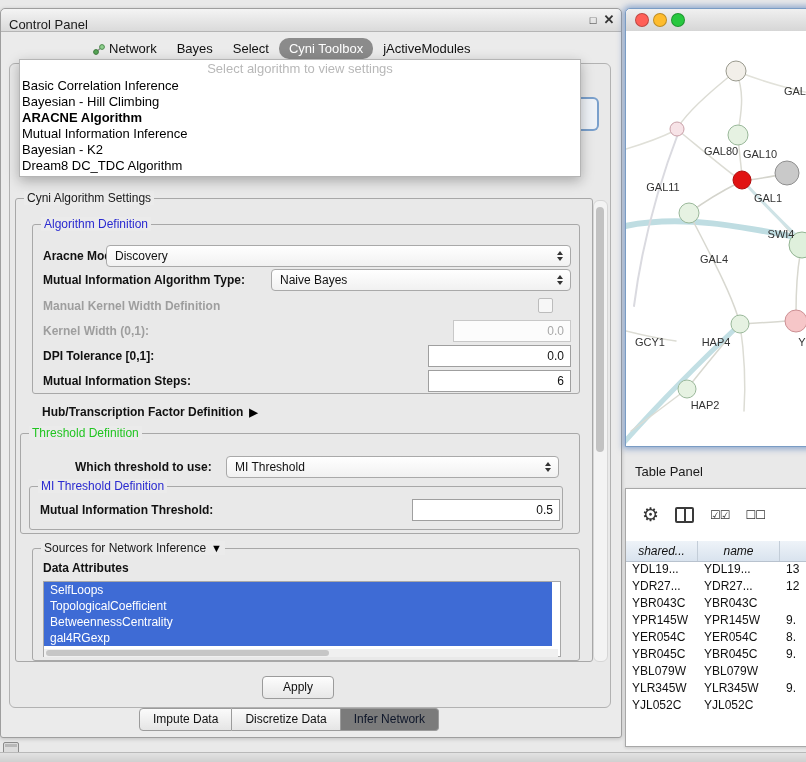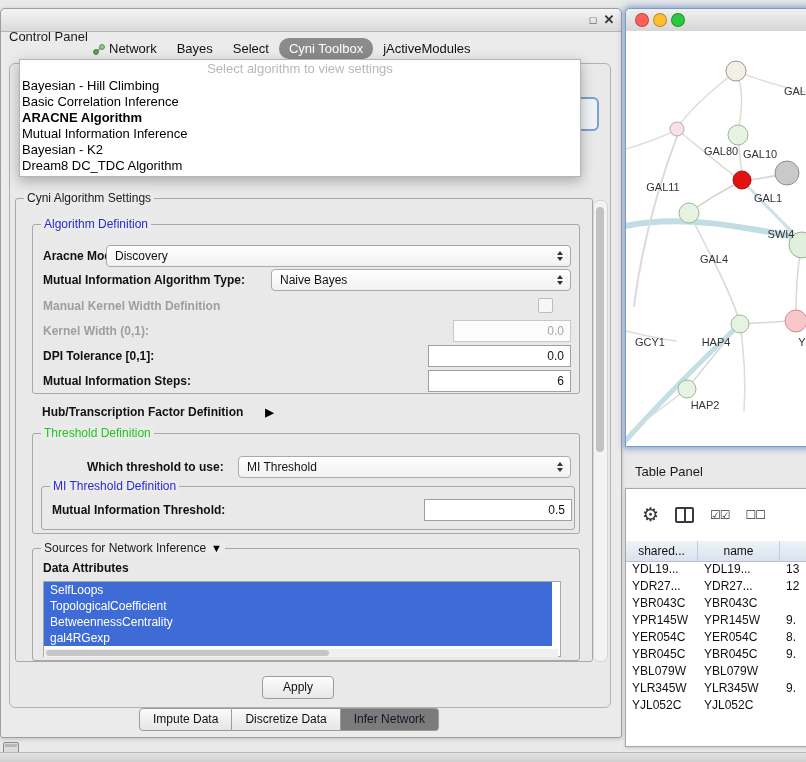--- a/index.html
+++ b/index.html
@@ -1,21 +1,21 @@
 <!DOCTYPE html>
 <html><head>
 <meta charset="utf-8">
 <style>
   html,body{margin:0;padding:0;background:#e9e9e9;font-family:"Liberation Sans",sans-serif;}
   #stage{position:relative;width:806px;height:762px;background:#e9e9e9;overflow:hidden;font-size:12px;color:#111;}
 
   
   .control-panel{position:absolute;left:0;top:8px;width:620px;height:728px;background:#ebebeb;border:1px solid #9e9e9e;border-radius:5px 5px 3px 3px;box-shadow:0 1px 4px rgba(0,0,0,.18);}
   .cp-titlebar{position:absolute;left:0;top:0;right:0;height:22px;background:linear-gradient(#f4f4f4,#dadada);border-bottom:1px solid #b5b5b5;border-radius:5px 5px 0 0;}
-  .cp-title{position:absolute;left:8px;top:17px;line-height:22px;font-size:13px;color:#1a1a1a;}
+  .cp-title{position:absolute;left:8px;top:5px;line-height:22px;font-size:13px;color:#1a1a1a;}
   .cp-btn{position:absolute;top:0;width:16px;height:22px;line-height:22px;text-align:center;font-size:11px;color:#333;}
   .cp-btn.float{right:20px;}
   .cp-btn.close{right:4px;font-weight:bold;font-size:13px;}
 
   .tabbar{position:absolute;left:82px;top:29px;display:flex;align-items:center;}
   .tab{padding:3px 10px;font-size:13px;border-radius:4px;display:flex;align-items:center;gap:4px;color:#111;}
   .tab.selected{background:#8b8b8b;color:#fff;border-radius:10px;}
   .tab-icon{display:inline-block;width:12px;height:11px;}
 
   .cp-content-border{position:absolute;left:8px;top:54px;width:600px;height:643px;border:1px solid #b2b2b2;border-radius:6px;background:#e9e9e9;}
@@ -39,21 +39,21 @@
   .combo{position:absolute;height:20px;background:linear-gradient(#ffffff,#f1f1f1);border:1px solid #a9a9a9;border-radius:4px;line-height:20px;padding-left:8px;font-size:12px;color:#111;}
   .combo-arrows{position:absolute;right:5px;top:0;height:100%;width:10px;display:flex;flex-direction:column;justify-content:center;align-items:center;gap:2px;}
   .combo-arrows b{display:block;width:0;height:0;border-left:3.5px solid transparent;border-right:3.5px solid transparent;}
   .combo-arrows b.up{border-bottom:4.5px solid #333;}
   .combo-arrows b.down{border-top:4.5px solid #333;}
 
   .field{position:absolute;height:20px;background:#fff;border:1px solid #9f9f9f;text-align:right;padding-right:6px;line-height:20px;font-size:12px;box-sizing:content-box;}
   .field.disabled{color:#a8a8a8;background:#fcfcfc;border-color:#c8c8c8;}
   .checkbox{position:absolute;width:13px;height:13px;border:1px solid #bcbcbc;background:#f7f7f7;border-radius:2px;}
 
-  .hub-row{position:absolute;left:40px;top:395px;font-weight:bold;font-size:12px;display:flex;align-items:flex-end;gap:22px;}
+  .hub-row{position:absolute;left:40px;top:395px;font-weight:bold;font-size:12px;display:flex;align-items:flex-end;gap:6px;}
   .tri{font-size:11px;color:#000;}
 
   .attr-list{position:absolute;left:10px;top:32px;width:516px;height:74px;background:#fff;border:1px solid #a8a8a8;overflow:hidden;}
   .attr-item{height:16px;line-height:16px;padding-left:6px;font-size:12px;color:#fff;background:#3e6bd5;width:calc(100% - 14px);white-space:nowrap;}
   .hscroll{position:absolute;left:1px;right:1px;bottom:1px;height:8px;background:#f0f0f0;}
   .hscroll .thumb{position:absolute;left:2px;top:1px;width:55%;height:6px;background:#c6c6c6;border-radius:3px;}
 
   .vscroll{position:absolute;left:592px;top:191px;width:13px;height:460px;background:#f3f3f3;border:1px solid #d6d6d6;border-radius:6px;}
   .vscroll .thumb{position:absolute;left:2px;top:6px;width:8px;height:245px;background:#c2c2c2;border-radius:4px;}
 
@@ -75,21 +75,21 @@
 
   
   .table-panel-label{position:absolute;left:635px;top:464px;font-size:13px;color:#1a1a1a;}
   .table-window{position:absolute;left:625px;top:488px;width:200px;height:257px;background:#fff;border:1px solid #a8a8a8;box-shadow:0 1px 3px rgba(0,0,0,.15);}
   .table-toolbar{position:absolute;left:0;top:0;right:0;height:52px;border-bottom:1px solid #d0d0d0;display:flex;align-items:center;padding-left:16px;gap:16px;}
   .gear{font-size:19px;color:#333;line-height:20px;}
   .columns-icon{width:15px;height:12px;border:2px solid #3a3a3a;position:relative;border-radius:2px;}
   .columns-icon::after{content:"";position:absolute;left:50%;top:0;bottom:0;width:2px;background:#3a3a3a;transform:translateX(-1px);}
   .checkpair{font-size:12px;color:#333;letter-spacing:-1px;}
   .thead{position:absolute;left:0;top:52px;right:0;height:20px;display:flex;background:linear-gradient(#eef3f8,#d9e3ee);border-bottom:1px solid #b8c2ce;}
-  .th{line-height:20px;font-size:12px;text-align:center;border-right:1px solid #c3cdd8;box-sizing:border-box;}
+  .th{line-height:20px;font-size:12px;text-align:center;border-right:1px solid #c3cdd8;box-sizing:border-box;font-style:italic;}
   .tbody{position:absolute;left:0;top:72px;right:0;bottom:0;overflow:hidden;}
   .tr{display:flex;height:17px;line-height:17px;}
   .td{font-size:12px;padding-left:6px;box-sizing:border-box;white-space:nowrap;overflow:hidden;}
   .col0{width:72px;}
   .col1{width:82px;}
   .col2{flex:1;}
 
   .mini-icon{position:absolute;left:3px;top:742px;width:14px;height:13px;border:1px solid #8a8a8a;background:#dcdcdc;border-radius:2px;}
   .mini-icon::after{content:"";position:absolute;left:1px;right:1px;top:1px;height:3px;background:#b8b8b8;}
   .bottom-strip{position:absolute;left:0;top:752px;width:806px;height:10px;background:linear-gradient(#e2e2e2,#cecece);border-top:1px solid #b8b8b8;}
@@ -129,22 +129,22 @@
         </div>
       </div>
 
     <div class="cp-content-border"></div>
 
     <div class="combo-fragment"></div>
 
     <div class="popup">
       <div class="popup-header">Select algorithm to view settings</div>
       <div id="algo-options">
+          <div class="popup-item">Basic Correlation Inference</div>
           <div class="popup-item">Bayesian - Hill Climbing</div>
-          <div class="popup-item">Basic Correlation Inference</div>
           <div class="popup-item selected">ARACNE Algorithm</div>
           <div class="popup-item">Mutual Information Inference</div>
           <div class="popup-item">Bayesian - K2</div>
           <div class="popup-item">Dream8 DC_TDC Algorithm</div>
         </div>
     </div>
 
     <div class="grp" style="left:14px;top:189px;width:576px;height:462px;text-decoration:underline;">
       <span class="grp-legend">Cyni Algorithm Settings</span>
 
@@ -180,21 +180,21 @@
 
         <span class="lbl" style="left:10px;top:149px;">Mutual Information Steps:</span>
         <div class="field" style="left:395px;top:145px;width:135px;">6</div>
       </div>
 
       <div class="hub-row" style="left:26px;top:206px;">
         <span>Hub/Transcription Factor Definition</span>
         <span class="tri">▶</span>
       </div>
 
-      <div class="grp" style="left:16px;top:234px;width:546px;height:99px;">
+      <div class="grp" style="left:4px;top:234px;width:546px;height:99px;padding-left:12px;">
         <span class="grp-legend legend-green">Threshold Definition</span>
 
         <span class="lbl" style="left:54px;top:26px;">Which threshold to use:</span>
         <div class="combo" style="left:205px;top:22px;width:323px;">
           <span>MI Threshold</span>
           <span class="combo-arrows">
               <b class="up"></b>
               <b class="down"></b>
             </span>
         </div>

